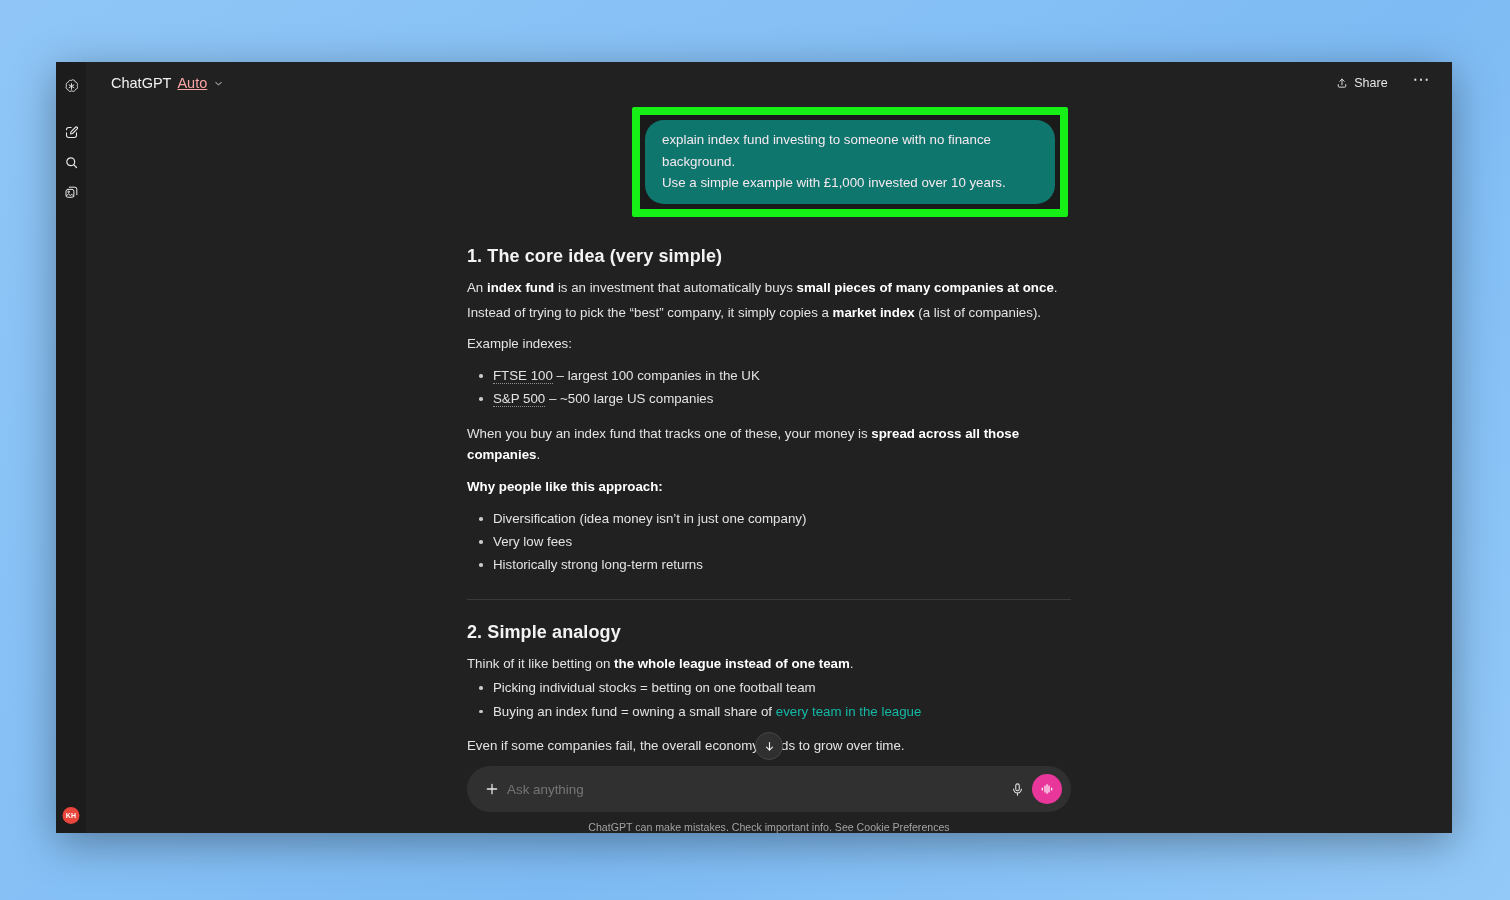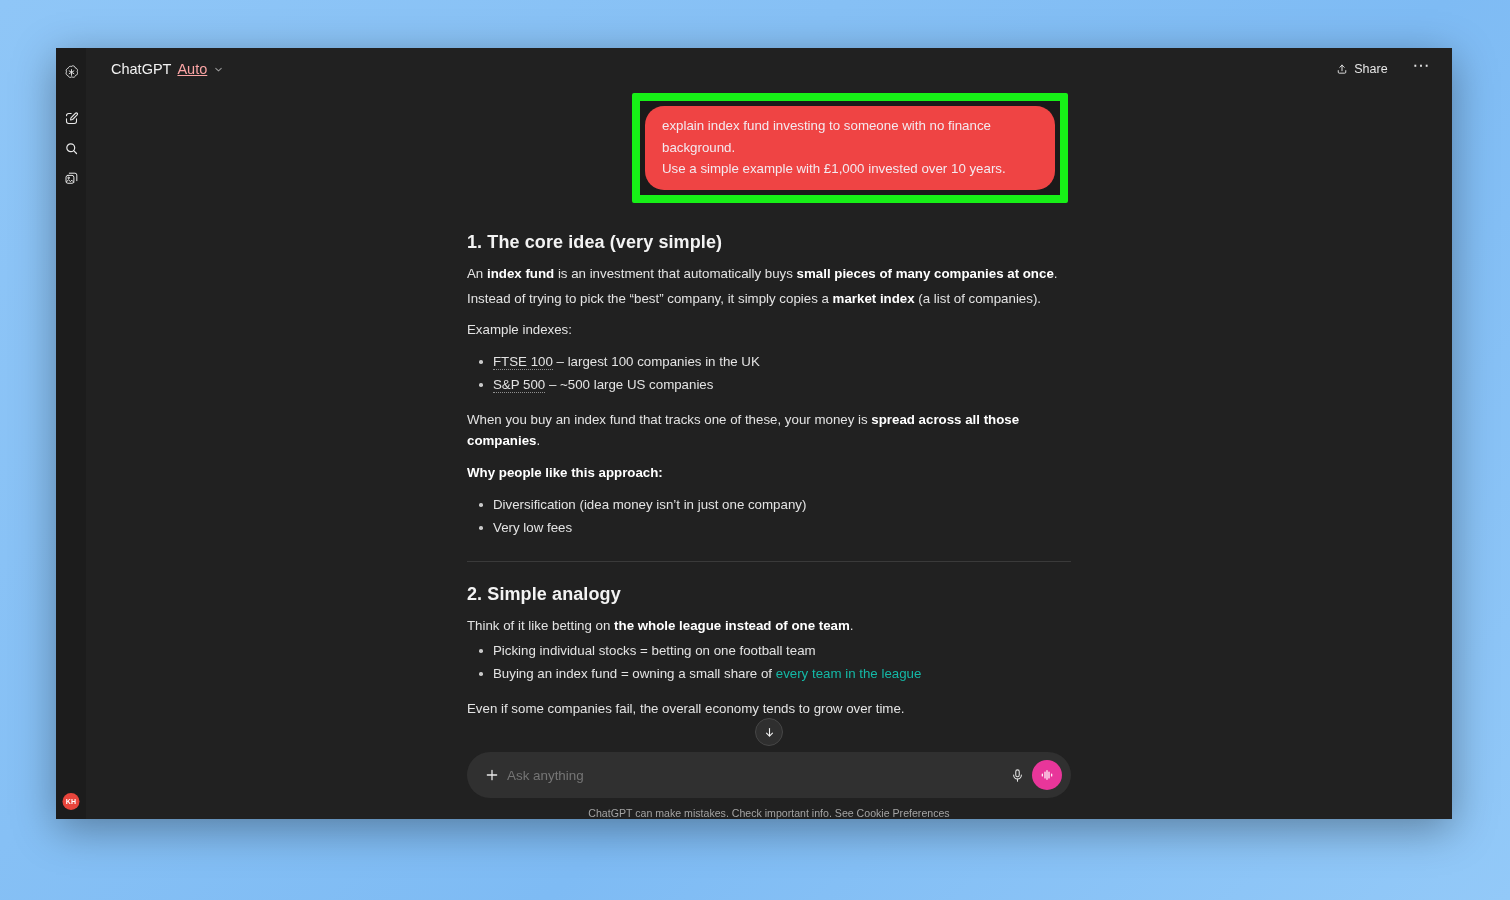--- a/index.html
+++ b/index.html
@@ -13,21 +13,21 @@
 
   body {
     background: linear-gradient(135deg, #8fc6f7 0%, #86c0f5 35%, #7ebbf4 60%, #93c9f8 100%);
     position: relative;
   }
 
   
   #app-window {
     position: absolute;
     left: 56px;
-    top: 48px;
+    top: 62px;
     width: 1396px;
     height: 771px;
     background: #212121;
     overflow: hidden;
     display: flex;
     box-shadow: 0 10px 40px rgba(0,0,0,0.35);
   }
 
   
   #sidebar {
@@ -148,21 +148,21 @@
     padding-right: 3px;
   }
   #highlight-box {
     border: 8px solid #17f017;
     background: #1a1a1a;
     padding: 5px;
     border-radius: 2px;
     margin-top: 1px;
   }
   #user-bubble {
-    background: #ef4444;
+    background: #0f766e;
     color: #f4e9ef;
     border-radius: 19px;
     padding: 9px 17px 10px 17px;
     font-size: 13.3px;
     line-height: 1.62;
     max-width: 410px;
   }
 
   
   #assistant-turn { padding: 0 0 10px 0; }
@@ -397,20 +397,21 @@
 
             <p class="para">
               <span>When you buy an index fund that tracks one of these, your money is </span><b>spread across all those companies</b><span>.</span>
             </p>
 
             <p class="para"><b>Why people like this approach:</b></p>
 
             <ul class="bullets">
               <li>Diversification (idea money isn’t in just one company)</li>
               <li>Very low fees</li>
+              <li>Historically strong long-term returns</li>
             </ul>
           </div>
 
           <hr class="divider">
 
           <div class="block">
             <h2 class="section-heading">2. Simple analogy</h2>
 
             <p class="para tight">
               <span>Think of it like betting on </span><b>the whole league instead of one team</b><span>.</span>

